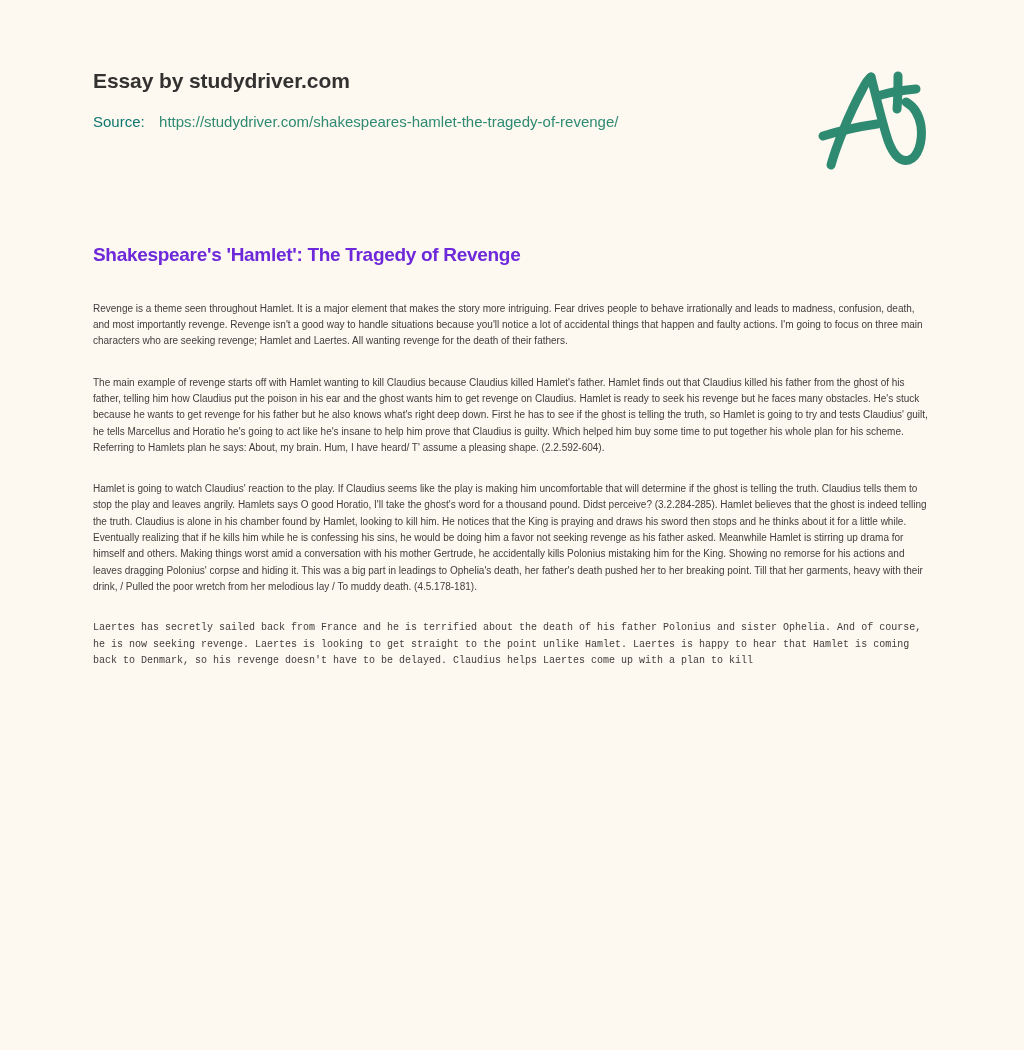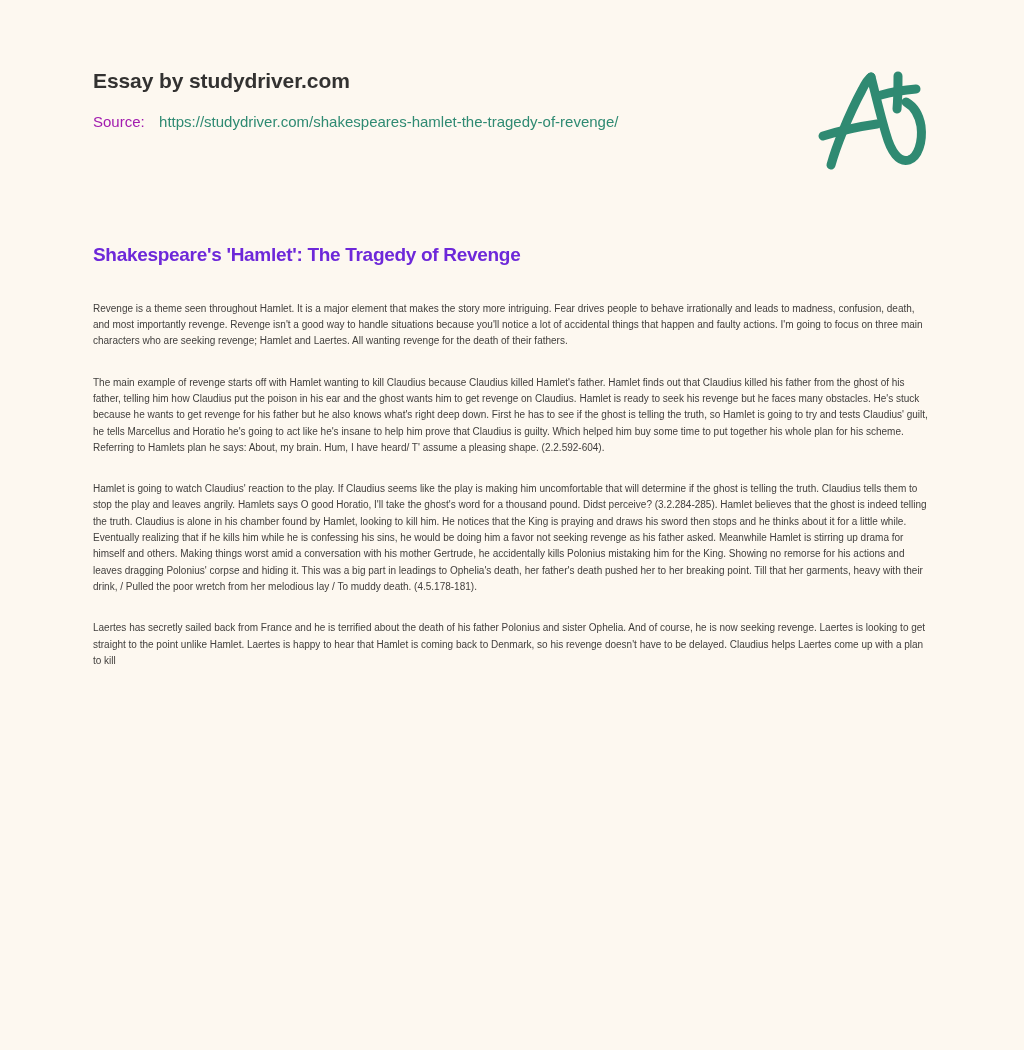--- a/index.html
+++ b/index.html
@@ -47,21 +47,21 @@
     margin: 0;
   }
 
   .source-line {
     margin-top: 19px;
     font-size: 15px;
     line-height: 1.3;
     white-space: nowrap;
   }
   .source-label {
-    color: #a21caf;
+    color: #0f766e;
   }
   .source-url {
     color: #2f8a72;
     text-decoration: none;
     margin-left: 6px;
   }
 
   
   .logo {
     position: absolute;
@@ -95,20 +95,21 @@
 
   .article-body p {
     margin: 0 0 25px 0;
     font-size: 10px;
     line-height: 1.63;
     color: #403e3c;
     text-align: left;
   }
   .article-body p:last-child {
     margin-bottom: 10px;
+    font-family: Liberation Mono, monospace;
   }
 </style>
 </head>
 <body>
 
 <div class="page">
 
   <div class="header">
 
     <div class="brand-block">

